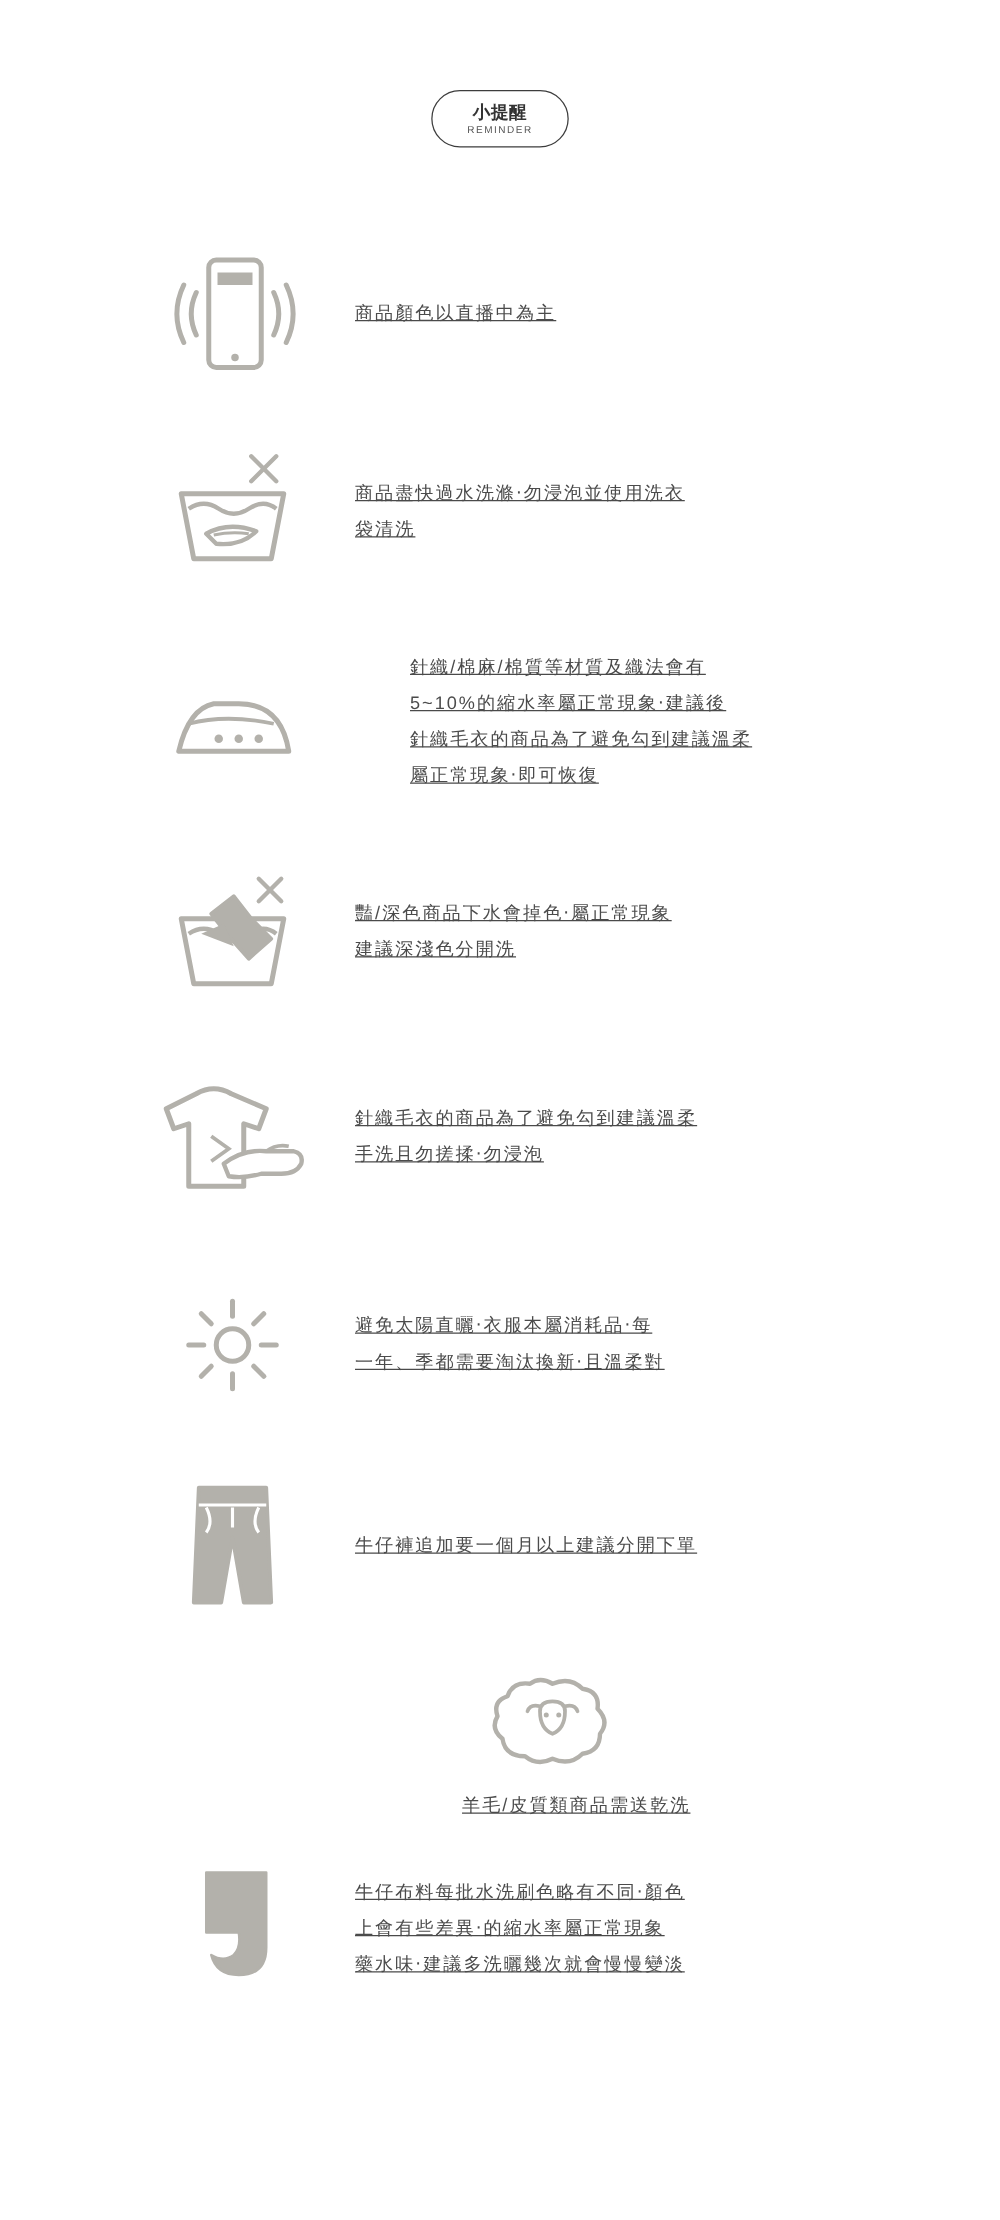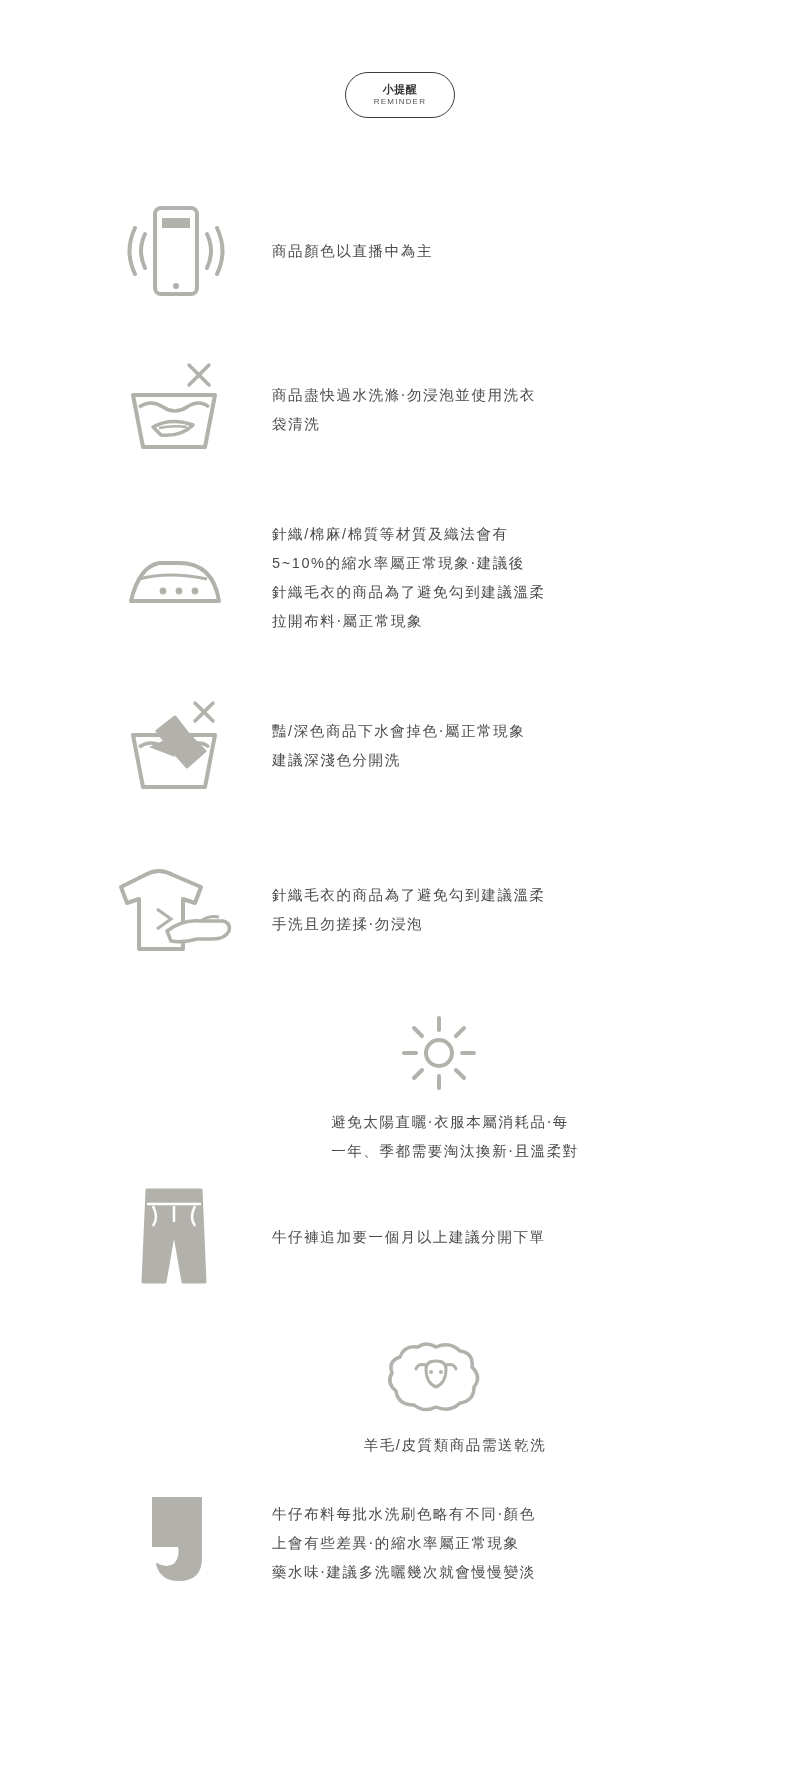--- a/index.html
+++ b/index.html
@@ -36,36 +36,37 @@
     height: 46px;
     border: 1px solid #3d3d3d;
     border-radius: 24px;
     display: flex;
     flex-direction: column;
     align-items: center;
     justify-content: center;
     line-height: 1.05;
   }
   .badge-title {
-    font-size: 11px;
+    font-size: 14px;
     font-weight: bold;
     color: #333;
     letter-spacing: 0.5px;
   }
   .badge-sub {
     font-size: 8px;
     color: #555;
     letter-spacing: 1.2px;
     margin-top: 3px;
   }
 
   
   .rows {
     margin-top: 58px;
-    padding: 0 0 0 0;
+    padding: 0 0 0 12px;
+    text-decoration: underline;
   }
   .row {
     display: flex;
     align-items: center;
     width: 100%;
     padding-left: 108px;
     padding-right: 30px;
     margin-bottom: 8px;
   }
   .icon-cell {
@@ -83,24 +84,24 @@
     line-height: 2.0;
     color: #4b4b4b;
     letter-spacing: 1.6px;
     max-width: 360px;
   }
   .text-cell p { margin: 0; }
 
   
   .row.r1 { height: 150px; }
   .row.r2 { height: 152px; }
-  .row.r3 { height: 168px; }
+  .row.r3 { height: 168px; gap: 44px; }
   .row.r4 { height: 152px; }
   .row.r5 { height: 160px; }
-  .row.r6 { height: 156px; flex-direction: column; }
+  .row.r6 { height: 156px; }
   .row.r7 { height: 150px; }
   .row.r8 { height: 140px; flex-direction: column; }
   .row.r9 { height: 150px; }
 
   svg { display: block; }
 </style>
 </head>
 <body>
 
 <div class="page">
@@ -157,21 +158,21 @@
           <path d="M30 56 Q60 48 98 56" fill="none" stroke="#b3b1ab" stroke-width="3"></path>
           <circle cx="54" cy="68" r="3.4" fill="#b3b1ab"></circle>
           <circle cx="70" cy="68" r="3.4" fill="#b3b1ab"></circle>
           <circle cx="86" cy="68" r="3.4" fill="#b3b1ab"></circle>
         </svg>
       </div>
       <div class="text-cell">
         <p>針織/棉麻/棉質等材質及織法會有</p>
         <p>5~10%的縮水率屬正常現象‧建議後</p>
         <p>針織毛衣的商品為了避免勾到建議溫柔</p>
-        <p>拉開布料‧屬正常現象</p>
+        <p>屬正常現象‧即可恢復</p>
       </div>
     </div>
 
     <div class="row r4">
       <div class="icon-cell">
         <svg width="130" height="110" viewBox="0 0 130 110">
           <path d="M24 44 L106 44 L96 96 L34 96 Z" fill="none" stroke="#b3b1ab" stroke-width="4" stroke-linejoin="round"></path>
           <path d="M30 56 Q42 48 54 56 T78 56 T100 56" fill="none" stroke="#b3b1ab" stroke-width="3.5"></path>
           <path d="M48 40 L66 26 L80 44 L96 60 L78 76 L62 58 Z" fill="#b3b1ab" stroke="#b3b1ab" stroke-width="3" stroke-linejoin="round"></path>
           <path d="M40 56 L58 48 L66 66 Z" fill="#b3b1ab"></path>

